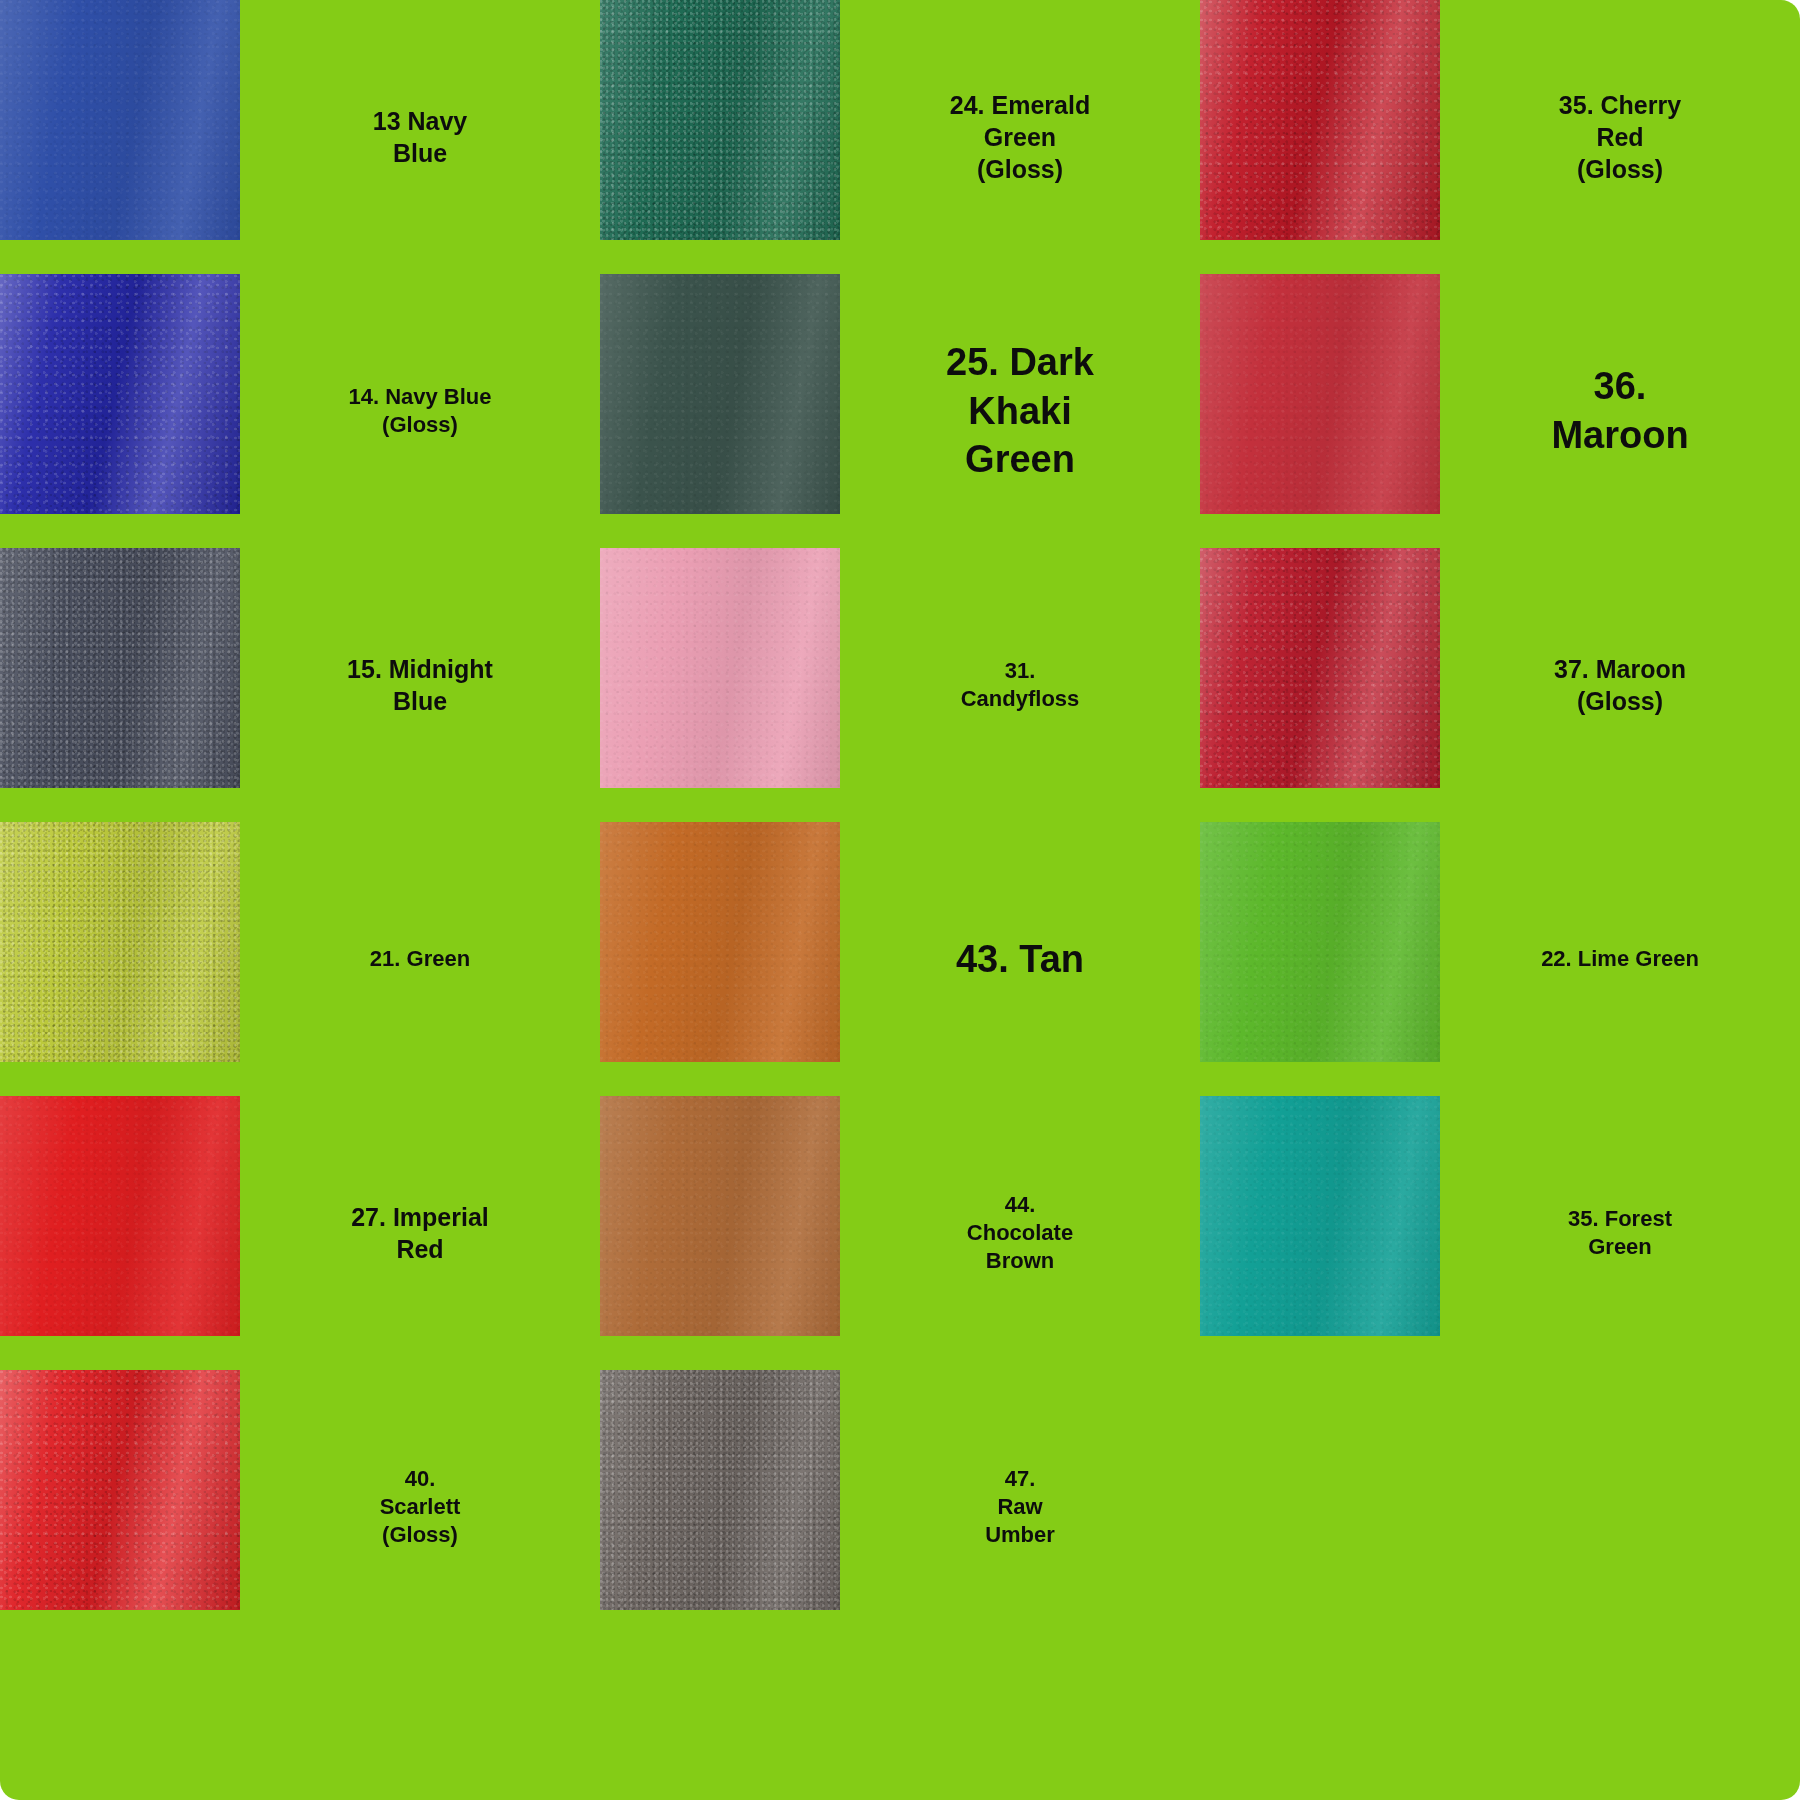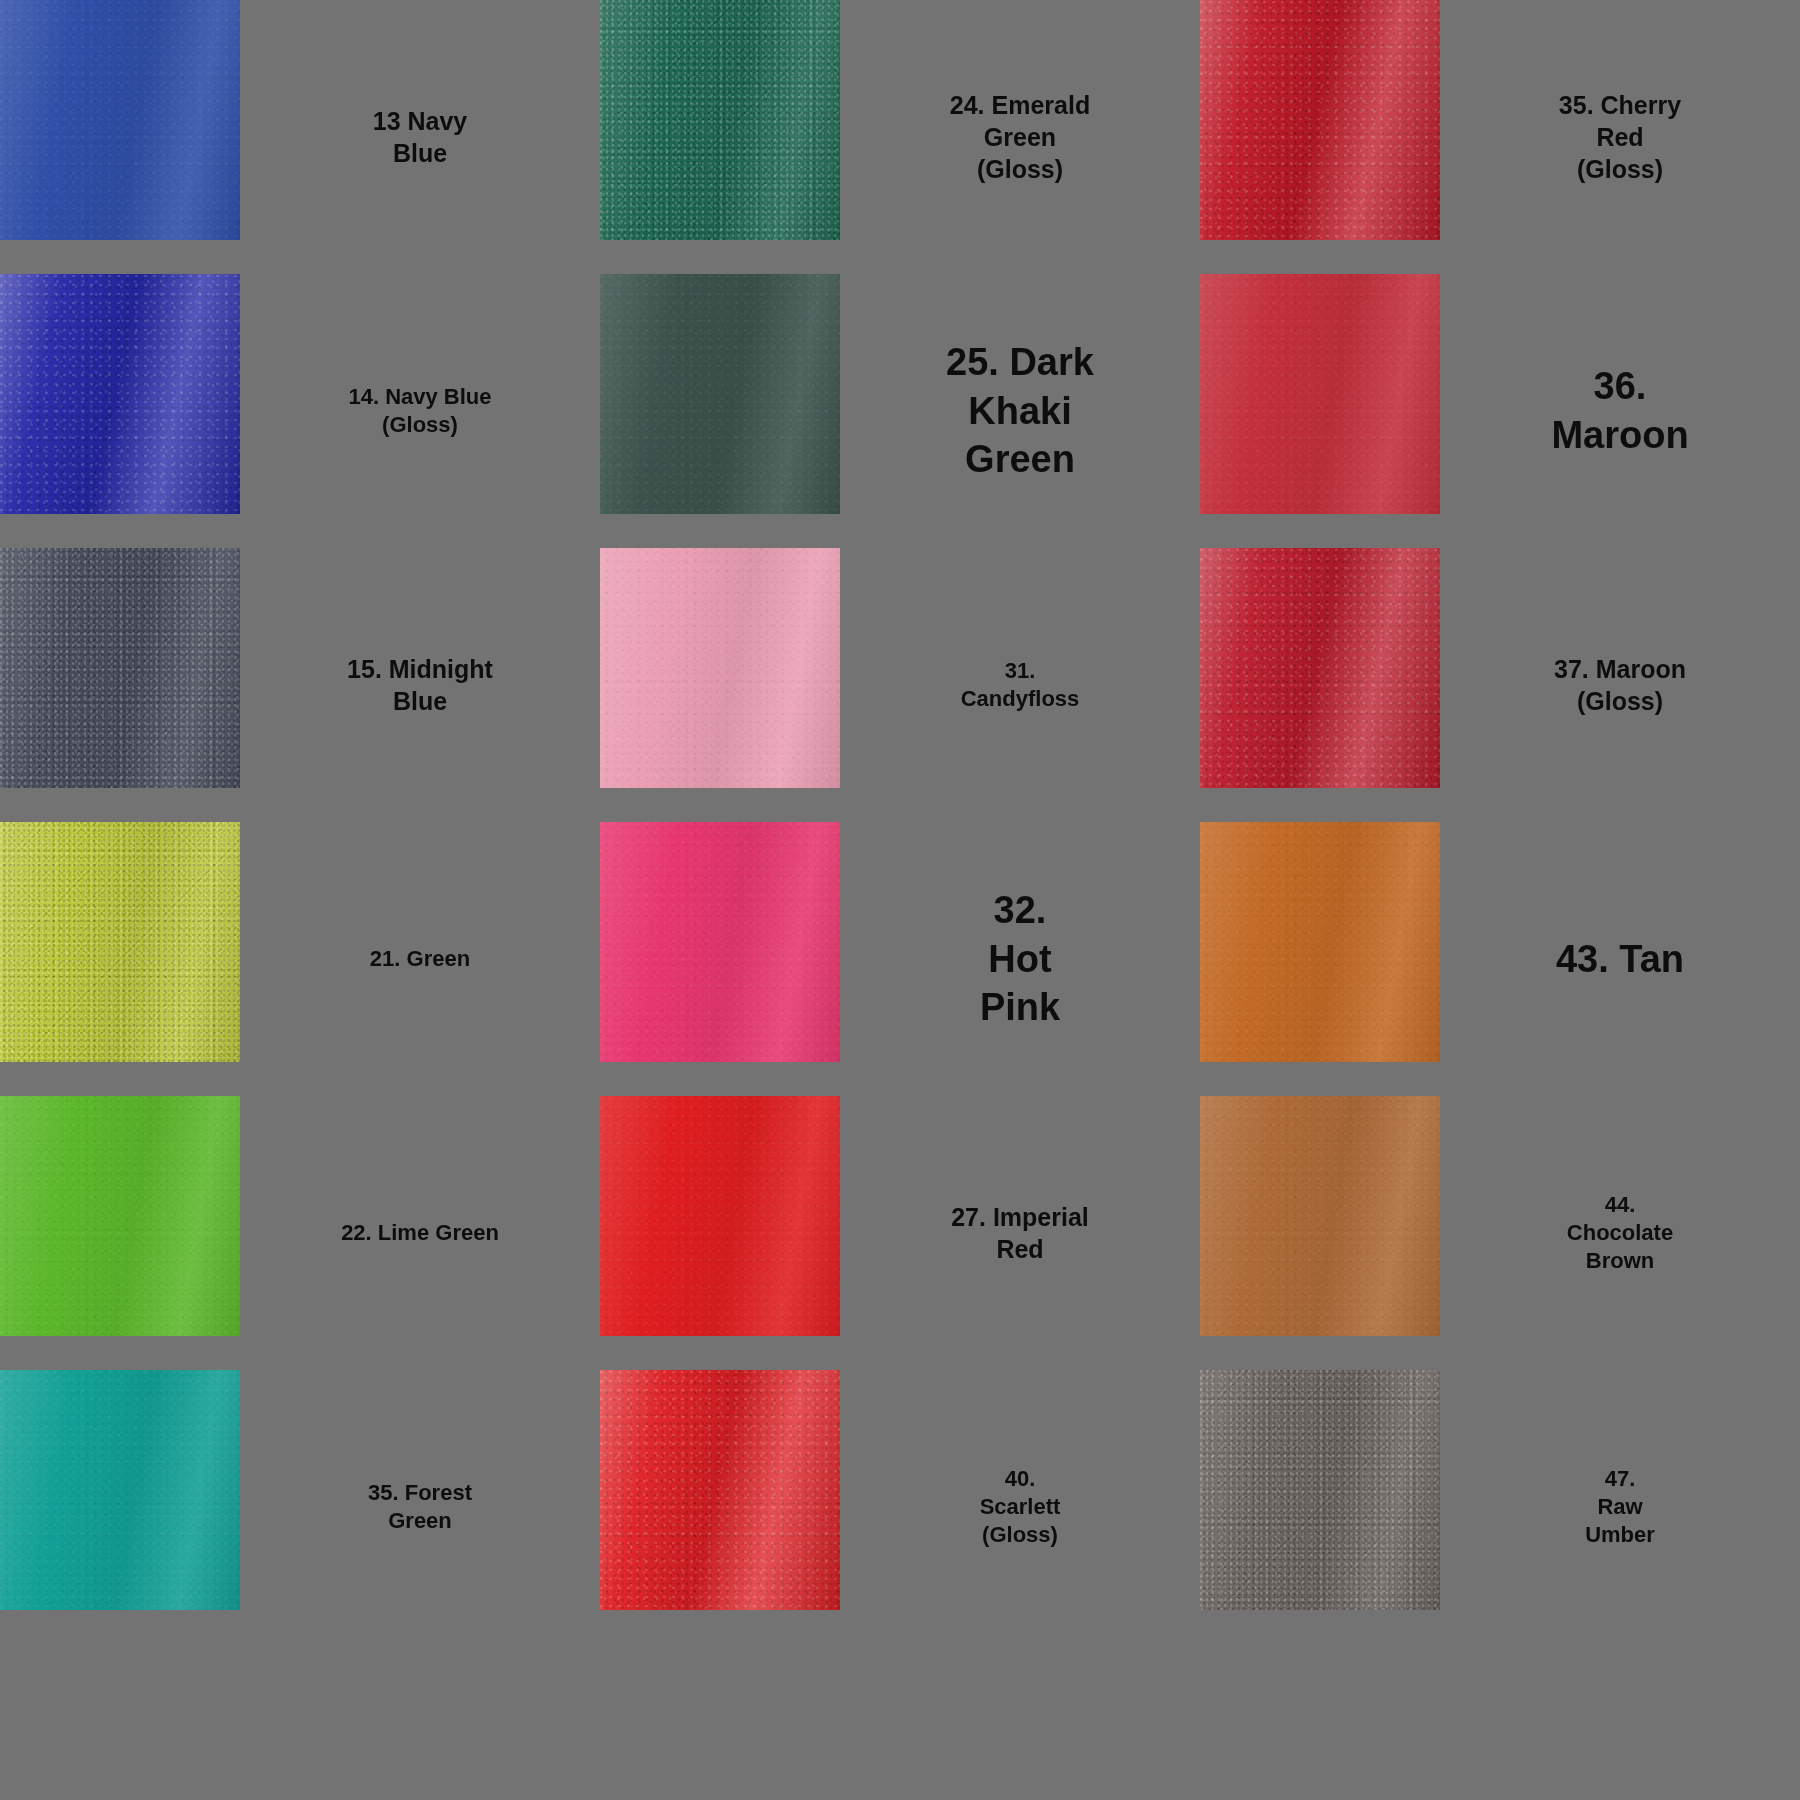--- a/index.html
+++ b/index.html
@@ -12,21 +12,22 @@
     height: 1800px;
     font-family: "Liberation Sans", sans-serif;
     -webkit-font-smoothing: antialiased;
     overflow: hidden;
   }
 
   #chart {
     position: relative;
     width: 1800px;
     height: 1800px;
-    background: #737373;
+    background: #84cc16;
+    border-radius: 19px;
   }
 
   
   .grid {
     position: absolute;
     left: 0;
     top: 0;
     width: 1800px;
     display: grid;
     grid-template-columns: repeat(3, 1fr);
@@ -214,31 +215,20 @@
         <div class="swatch-wrap">
           <div class="swatch coarse" style="background-color: rgb(188, 201, 60);">
             <div class="grain"></div>
             <div class="sheen"></div>
           </div>
         </div>
         <div class="label sz-md al-mid">21. Green</div>
       </div>
       <div class="cell">
         <div class="swatch-wrap">
-          <div class="swatch smooth" style="background-color: rgb(232, 55, 111);">
-            <div class="grain"></div>
-            <div class="sheen"></div>
-          </div>
-        </div>
-        <div class="label sz-lg al-mid">32.
-Hot
-Pink</div>
-      </div>
-      <div class="cell">
-        <div class="swatch-wrap">
           <div class="swatch smooth" style="background-color: rgb(195, 106, 38);">
             <div class="grain"></div>
             <div class="sheen"></div>
           </div>
         </div>
         <div class="label sz-lg al-mid">43. Tan</div>
       </div>
       <div class="cell">
         <div class="swatch-wrap">
           <div class="swatch smooth" style="background-color: rgb(92, 184, 43);">

